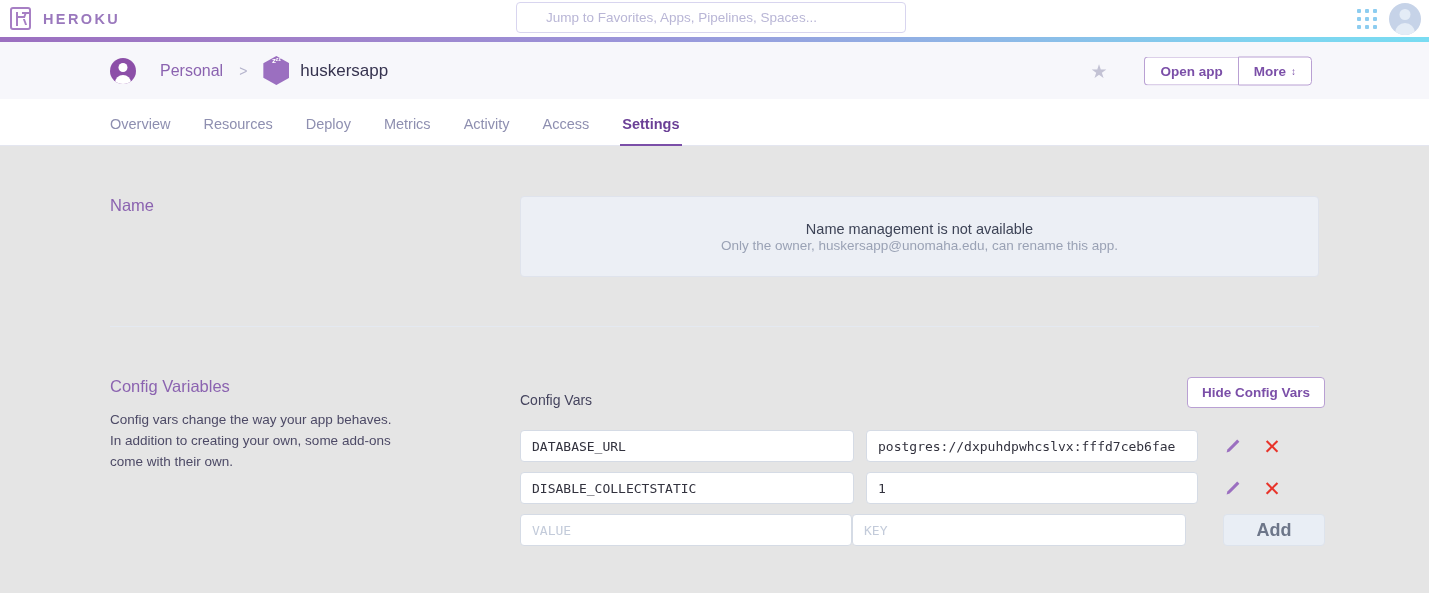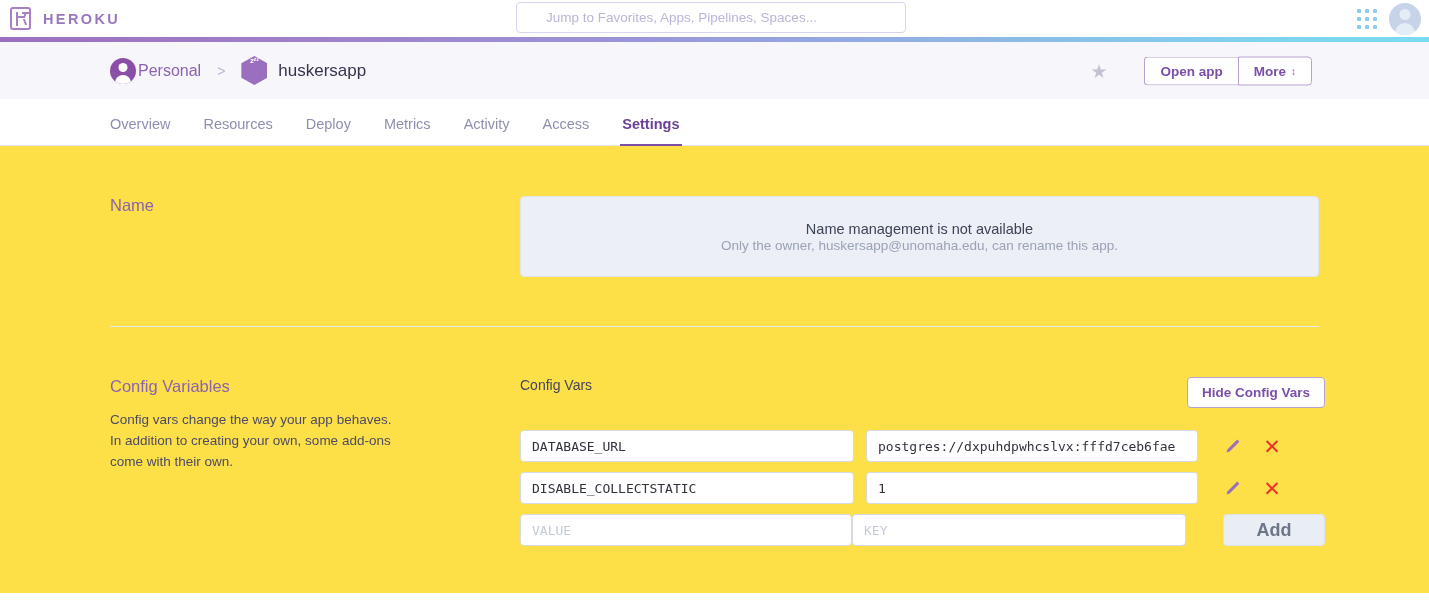--- a/index.html
+++ b/index.html
@@ -3,21 +3,21 @@
 <meta charset="utf-8">
 <style>
   * { box-sizing: border-box; }
   html, body {
     margin: 0; padding: 0;
     width: 1429px; height: 609px;
     background: #ffffff;
     font-family: "Liberation Sans", sans-serif;
     -webkit-font-smoothing: antialiased;
   }
-  .page { position: relative; width: 1429px; height: 593px; overflow: hidden; background:#fde047; }
+  .page { position: relative; width: 1429px; height: 593px; overflow: hidden; background:#e5e5e5; }
 
   
   .topbar {
     position: relative;
     height: 37px;
     background: #ffffff;
     display: flex;
     align-items: center;
   }
   .logo-wrap {
@@ -130,21 +130,21 @@
     content:""; position:absolute; left:50%; top:5px;
     width:9px; height:9px; border-radius:50%;
     background:#fff; transform: translateX(-50%);
   }
   .crumb-avatar::after {
     content:""; position:absolute; left:50%; bottom:0px;
     width:16px; height:9px; border-radius: 8px 8px 0 0;
     background:#fff; transform: translateX(-50%);
   }
   .crumb-label {
-    margin-left: 2px;
+    margin-left: 24px;
     font-size: 16px;
     color: #8b63b0;
   }
   .crumb-sep {
     margin: 0 16px;
     color: #b4b3cc; font-size: 14px;
   }
   .hexicon {
     width: 26px; height: 29px; flex: none;
     background: #9b6fc0;
@@ -243,21 +243,21 @@
   }
   .notice-title { font-size: 14.5px; color: #3d4356; }
   .notice-sub { font-size: 13.5px; color: #9aa2b5; }
 
   .divider {
     height: 1px; background: #e4e9f1;
     margin-top: 49px;
   }
 
   .cfg-header {
-    display: flex; align-items: flex-start; justify-content: space-between;
+    display: flex; align-items: flex-end; justify-content: space-between;
     margin-bottom: 22px;
   }
   .cfg-header-label { font-size: 14px; color: #45445e; }
   .btn-hide {
     height: 31px;
     background: #fff;
     border: 1px solid #b9a0d3;
     border-radius: 4px;
     color: #7b4fa8;
     font-size: 13.5px;

